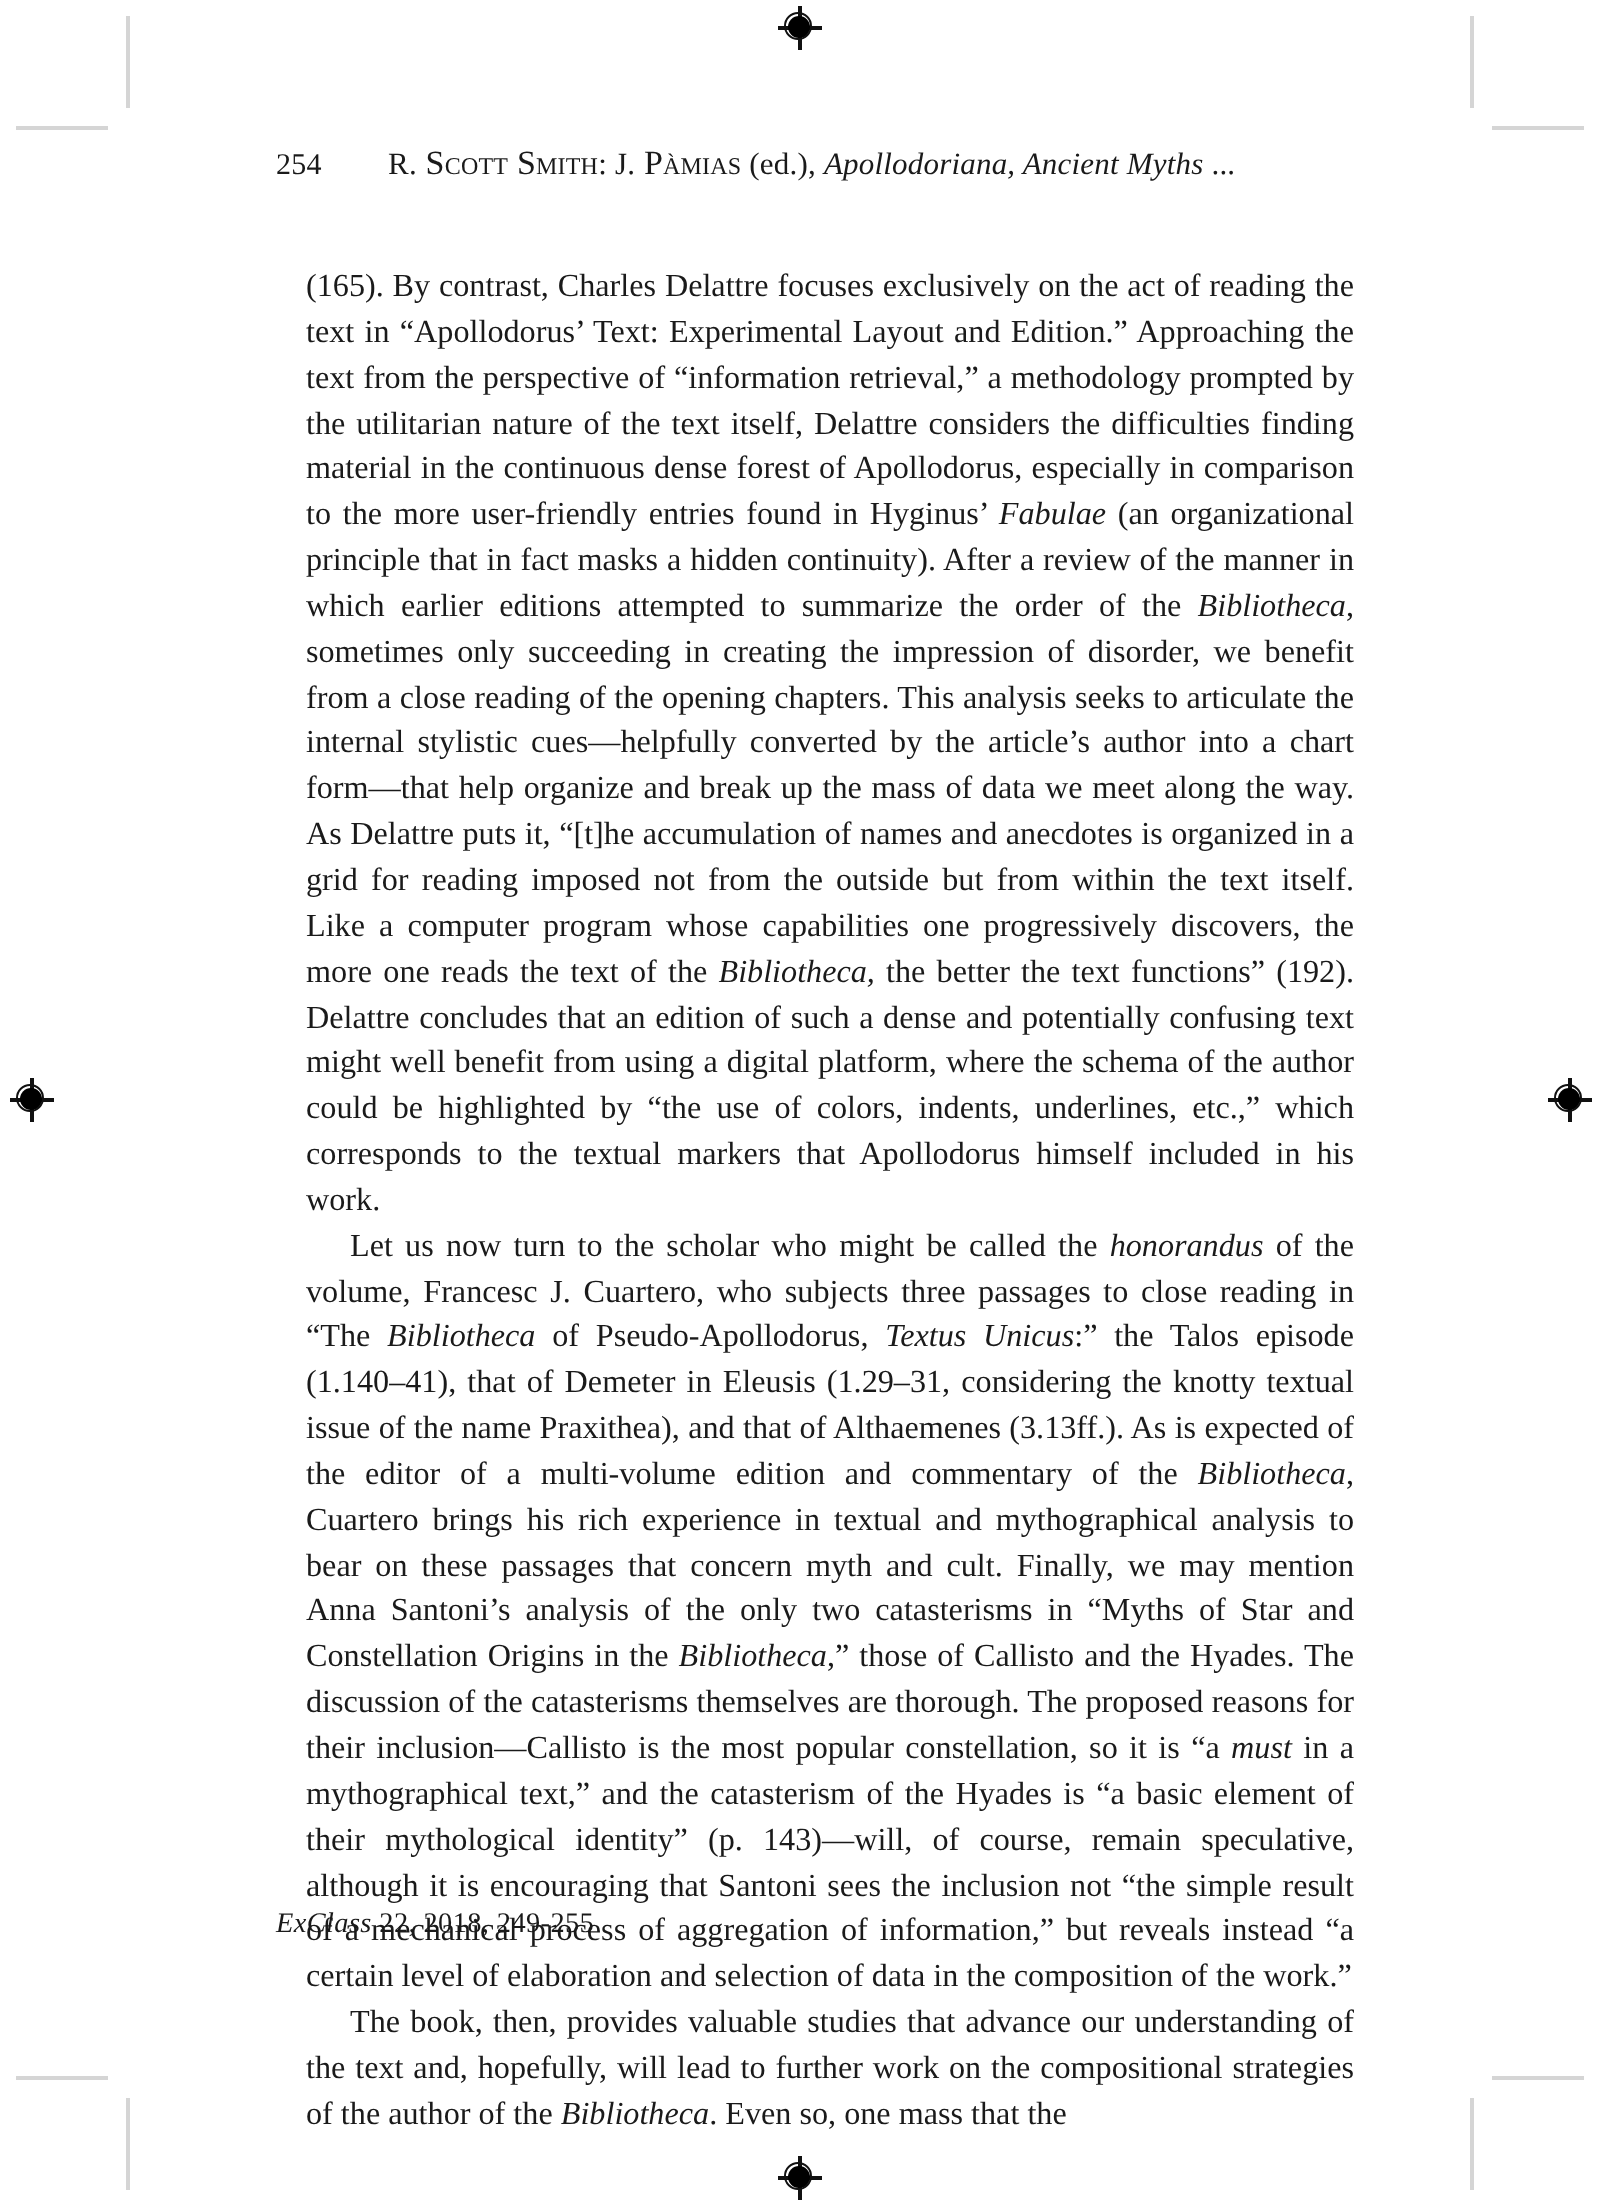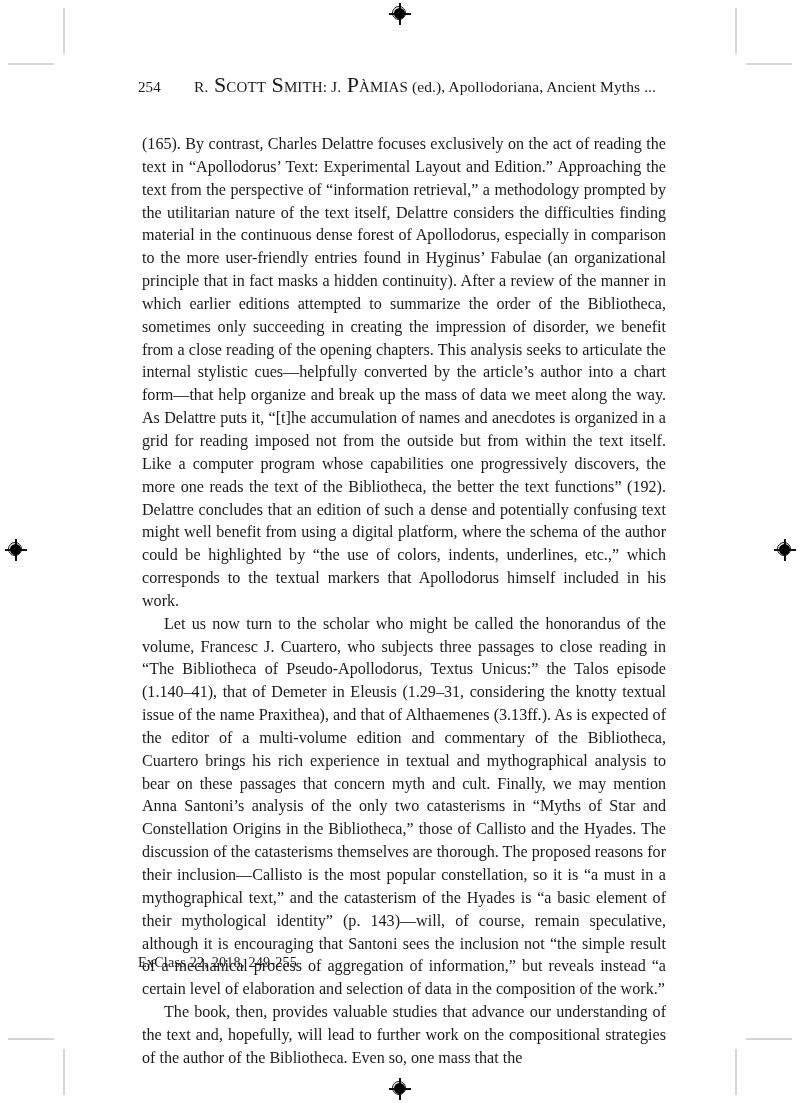--- a/index.html
+++ b/index.html
@@ -79,27 +79,27 @@
     letter-spacing: 0.1px;
     white-space: nowrap;
   }
   .running-head .folio {
     display: inline-block;
     width: 56px;
     font-size: 15px;
   }
   .sc {
     font-variant: small-caps;
-    font-size: 22px;
+    font-size: 17px;
   }
-  .it { }
+  .it { font-style: italic; }
 
   .body-text {
     position: absolute;
-    left: 4px;
+    left: 15px;
     top: 133px;
     width: 524px;
     font-size: 16.1px;
     line-height: 22.85px;
     text-align: justify;
     text-justify: inter-word;
     hyphens: none;
   }
   .body-text p {
     margin: 0;

